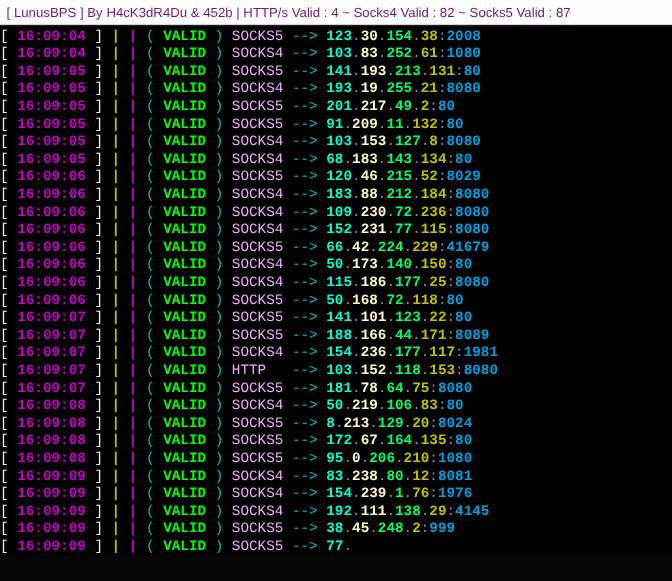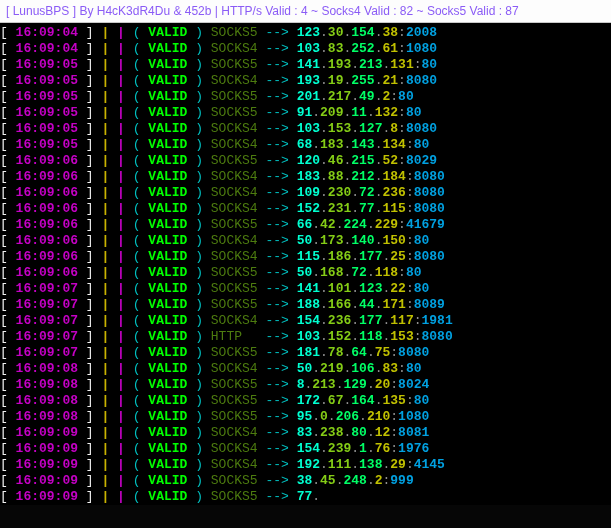--- a/index.html
+++ b/index.html
@@ -1,30 +1,30 @@
 <!DOCTYPE html>
 <html><head>
 <meta charset="utf-8">
 <style>
   html, body { margin:0; padding:0; background:#060606; }
   body { width:611px; height:528px; overflow:hidden; font-family:"Consolas","Courier New",monospace; font-size:13px; line-height:16px; }
-  .titlebar { background:#fdfdfd; color:#8b5cf6; height:22px; line-height:22px; padding-left:6px; font-family:"Segoe UI",Tahoma,sans-serif; font-size:12px; border-bottom:1px solid #c8c8c8; white-space:nowrap; overflow:hidden; }
+  .titlebar { background:#fdfdfd; color:#701a75; height:22px; line-height:22px; padding-left:6px; font-family:"Segoe UI",Tahoma,sans-serif; font-size:12px; border-bottom:1px solid #c8c8c8; white-space:nowrap; overflow:hidden; }
   .terminal { background:#000; padding:2px 0 0 0; }
   .row { white-space:pre; }
   .br-w { color:#f2f2f2; }
   .ts  { color:#c400c4; font-weight:bold;text-align:center; }
   .pipe-y { color:#c9b300; font-weight:bold; }
   .pipe-p { color:#c400c4; font-weight:bold; }
   .par { color:#00bfbf; }
   .valid { color:#00ff00; font-weight:bold;margin-top:25px; }
-  .prot { color:#4d7c0f; }
+  .prot { color:#f0abfc; }
   .arrow { color:#00bfbf; }
   .oct1 { color:#00ffd0; font-weight:bold; }
   .dot  { color:#909090; }
-  .oct2 { color:#84cc16; font-weight:bold; }
+  .oct2 { color:#fef9c3; font-weight:bold; }
   .oct3 { color:#00ff66; font-weight:bold; }
   .oct4 { color:#c0c000; font-weight:bold; }
   .port { color:#00a0e0; font-weight:bold;text-align:center; }
 </style>
 </head>
 <body>
 
 <div class="titlebar">
   <span>[ LunusBPS ] By H4cK3dR4Du &amp; 452b | HTTP/s Valid : 4 ~ Socks4 Valid : 82 ~ Socks5 Valid : 87</span>
 </div>

